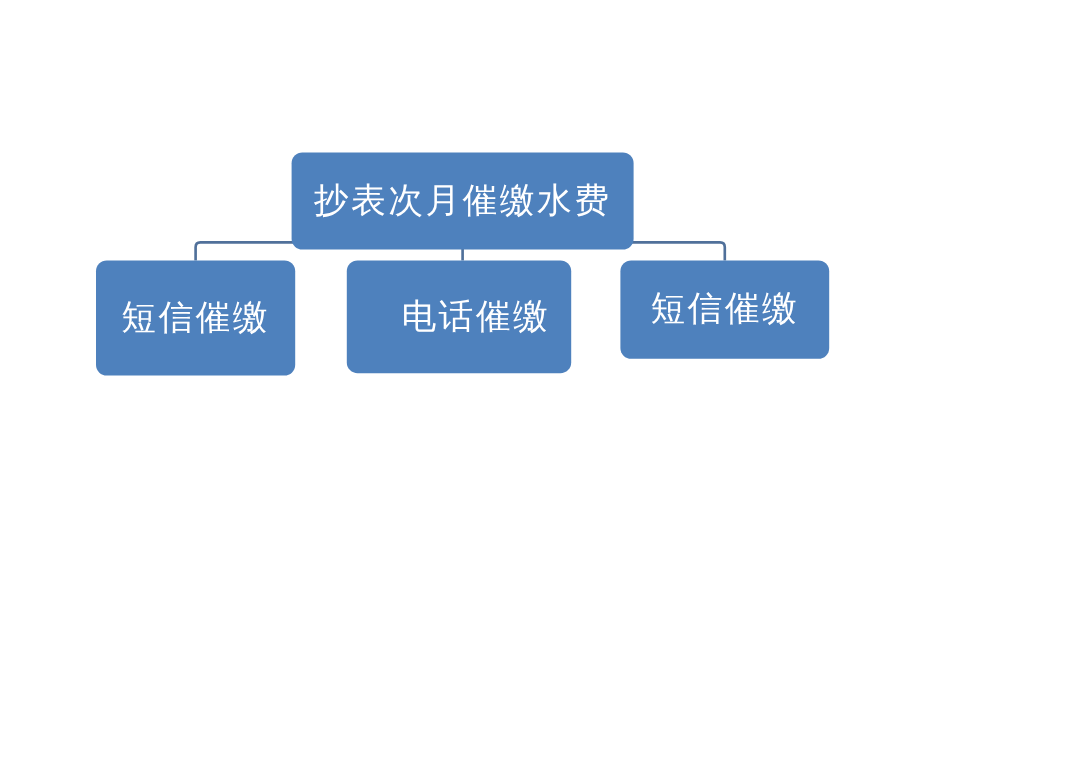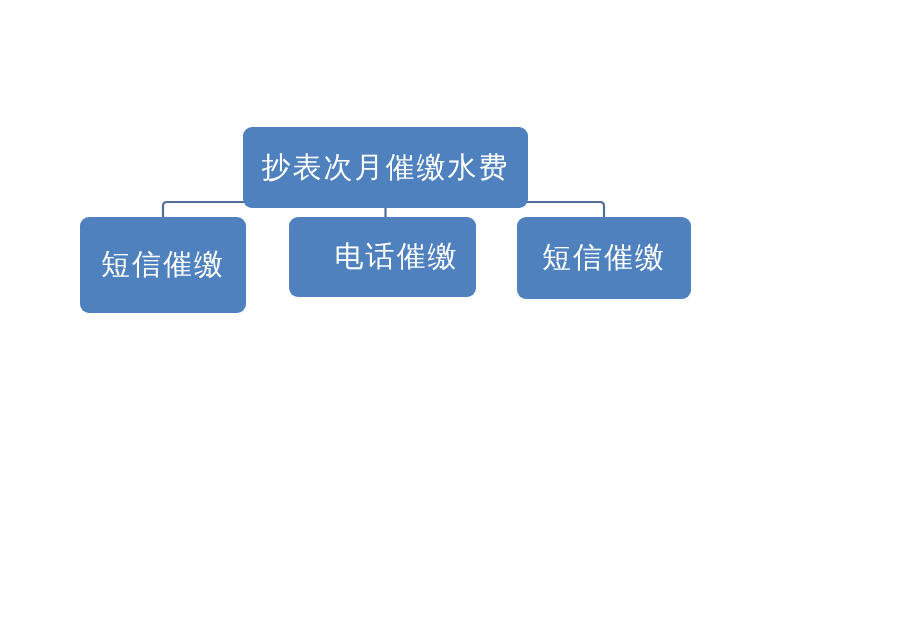--- a/index.html
+++ b/index.html
@@ -31,21 +31,21 @@
     text-align: center;
     font-size: 29px;
     letter-spacing: 2px;
     line-height: 1.1;
     box-sizing: border-box;
     cursor: default;
     white-space: nowrap;
   }
   .node.root   { left: 243px; top: 102px; width: 285px; height: 81px; margin-top: 25px; }
   .node.child1 { left:  80px; top: 217px; width: 166px; height: 96px; }
-  .node.child2 { left: 289px; top: 217px; width: 187px; height: 80px; padding-left: 28px; }
+  .node.child2 { left: 289px; top: 217px; width: 187px; height: 94px; padding-left: 28px; }
   .node.child3 { left: 517px; top: 217px; width: 174px; height: 82px; }
   .connectors {
     position: absolute;
     left: 0;
     top: 0;
     width: 900px;
     height: 636px;
     pointer-events: none;
   }
 </style>

